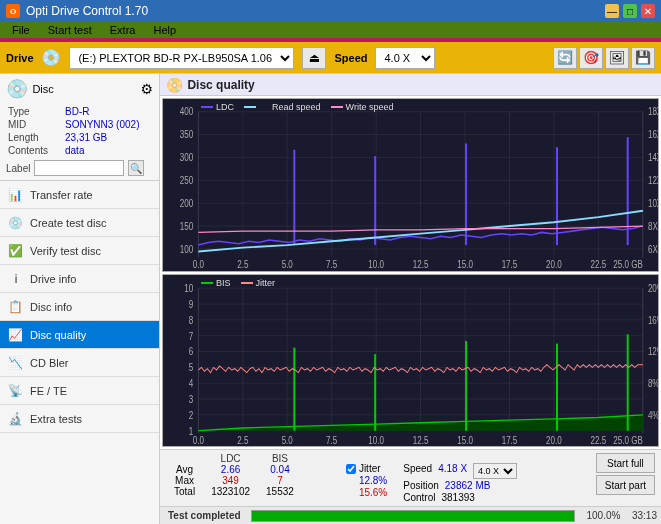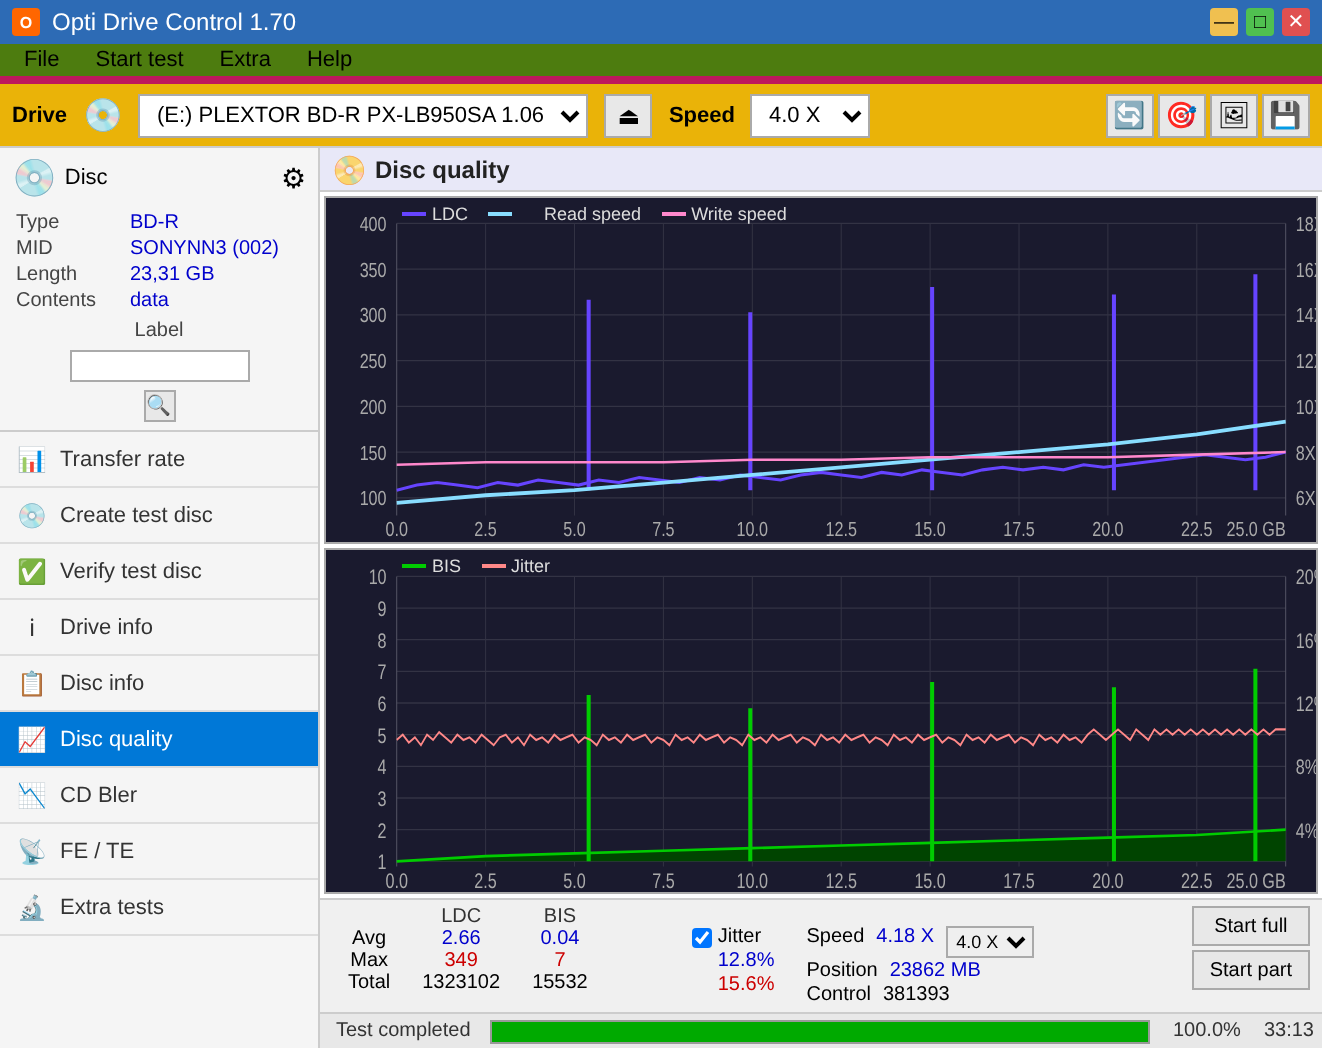--- a/index.html
+++ b/index.html
@@ -34,21 +34,21 @@
     
     
     .sidebar { width: 160px; background: #f5f5f5; border-right: 1px solid #ccc; display: flex; flex-direction: column; }
     
     
     .disc-panel { padding: 4px 6px; border-bottom: 1px solid #ccc; }
     .disc-header { display: flex; align-items: center; gap: 4px; margin-bottom: 4px; }
     .disc-table { width: 100%; font-size: 10px; }
     .disc-table tr td:first-child { color: #444; width: 55px; }
     .disc-table tr td:last-child { color: #0000cc; }
-    .disc-label-row { display: flex; align-items: center; gap: 4px; margin-top: 2px; flex-direction: column; }
+    .disc-label-row { display: flex; align-items: center; gap: 4px; margin-top: 2px; }
     .disc-label-input { border: 1px solid #aaa; height: 16px; font-size: 10px; width: 90px; padding: 0 2px; }
     .disc-label-btn { width: 16px; height: 16px; background: #e8e8e8; border: 1px solid #aaa; cursor: pointer; font-size: 10px; display: flex; align-items: center; justify-content: center; }
     
     
     .nav-items { flex: 1; }
     .nav-item { height: 28px; display: flex; align-items: center; gap: 6px; padding: 0 8px; cursor: pointer; border-bottom: 1px solid #ddd; font-size: 11px; color: #333; }
     .nav-item.active { background: #0078d7; color: white; }
     .nav-item-icon { width: 16px; height: 16px; display: flex; align-items: center; justify-content: center; font-size: 12px; }
     
     
@@ -80,21 +80,21 @@
     .action-btns { display: flex; flex-direction: column; gap: 2px; margin-left: auto; }
     .action-btn { height: 20px; background: #e8e8e8; border: 1px solid #aaa; cursor: pointer; font-size: 10px; padding: 0 8px; white-space: nowrap; }
     
     
     .progress-bar-container { height: 18px; background: #e8e8e8; border-top: 1px solid #ccc; display: flex; align-items: center; padding: 0 4px; gap: 6px; }
     .progress-bar-outer { flex: 1; height: 12px; background: #c0c0c0; border: 1px solid #999; }
     .progress-bar-inner { height: 100%; background: #00aa00; }
     .progress-text { font-size: 10px; color: #333; min-width: 45px; text-align: center; }
     .progress-time { font-size: 10px; color: #333; }
     
-    .status-completed { font-size: 10px; color: #333; padding: 0 4px; }
+    .status-completed { font-size: 10px; color: #333; padding: 0 4px; font-weight: bold; }
   </style>
 </head>
 <body>
 
 <div class="title-bar">
   <div class="title-bar-left">
     <div class="title-bar-icon">O</div>
     <span>Opti Drive Control 1.70</span>
   </div>
   <div class="title-bar-controls">

